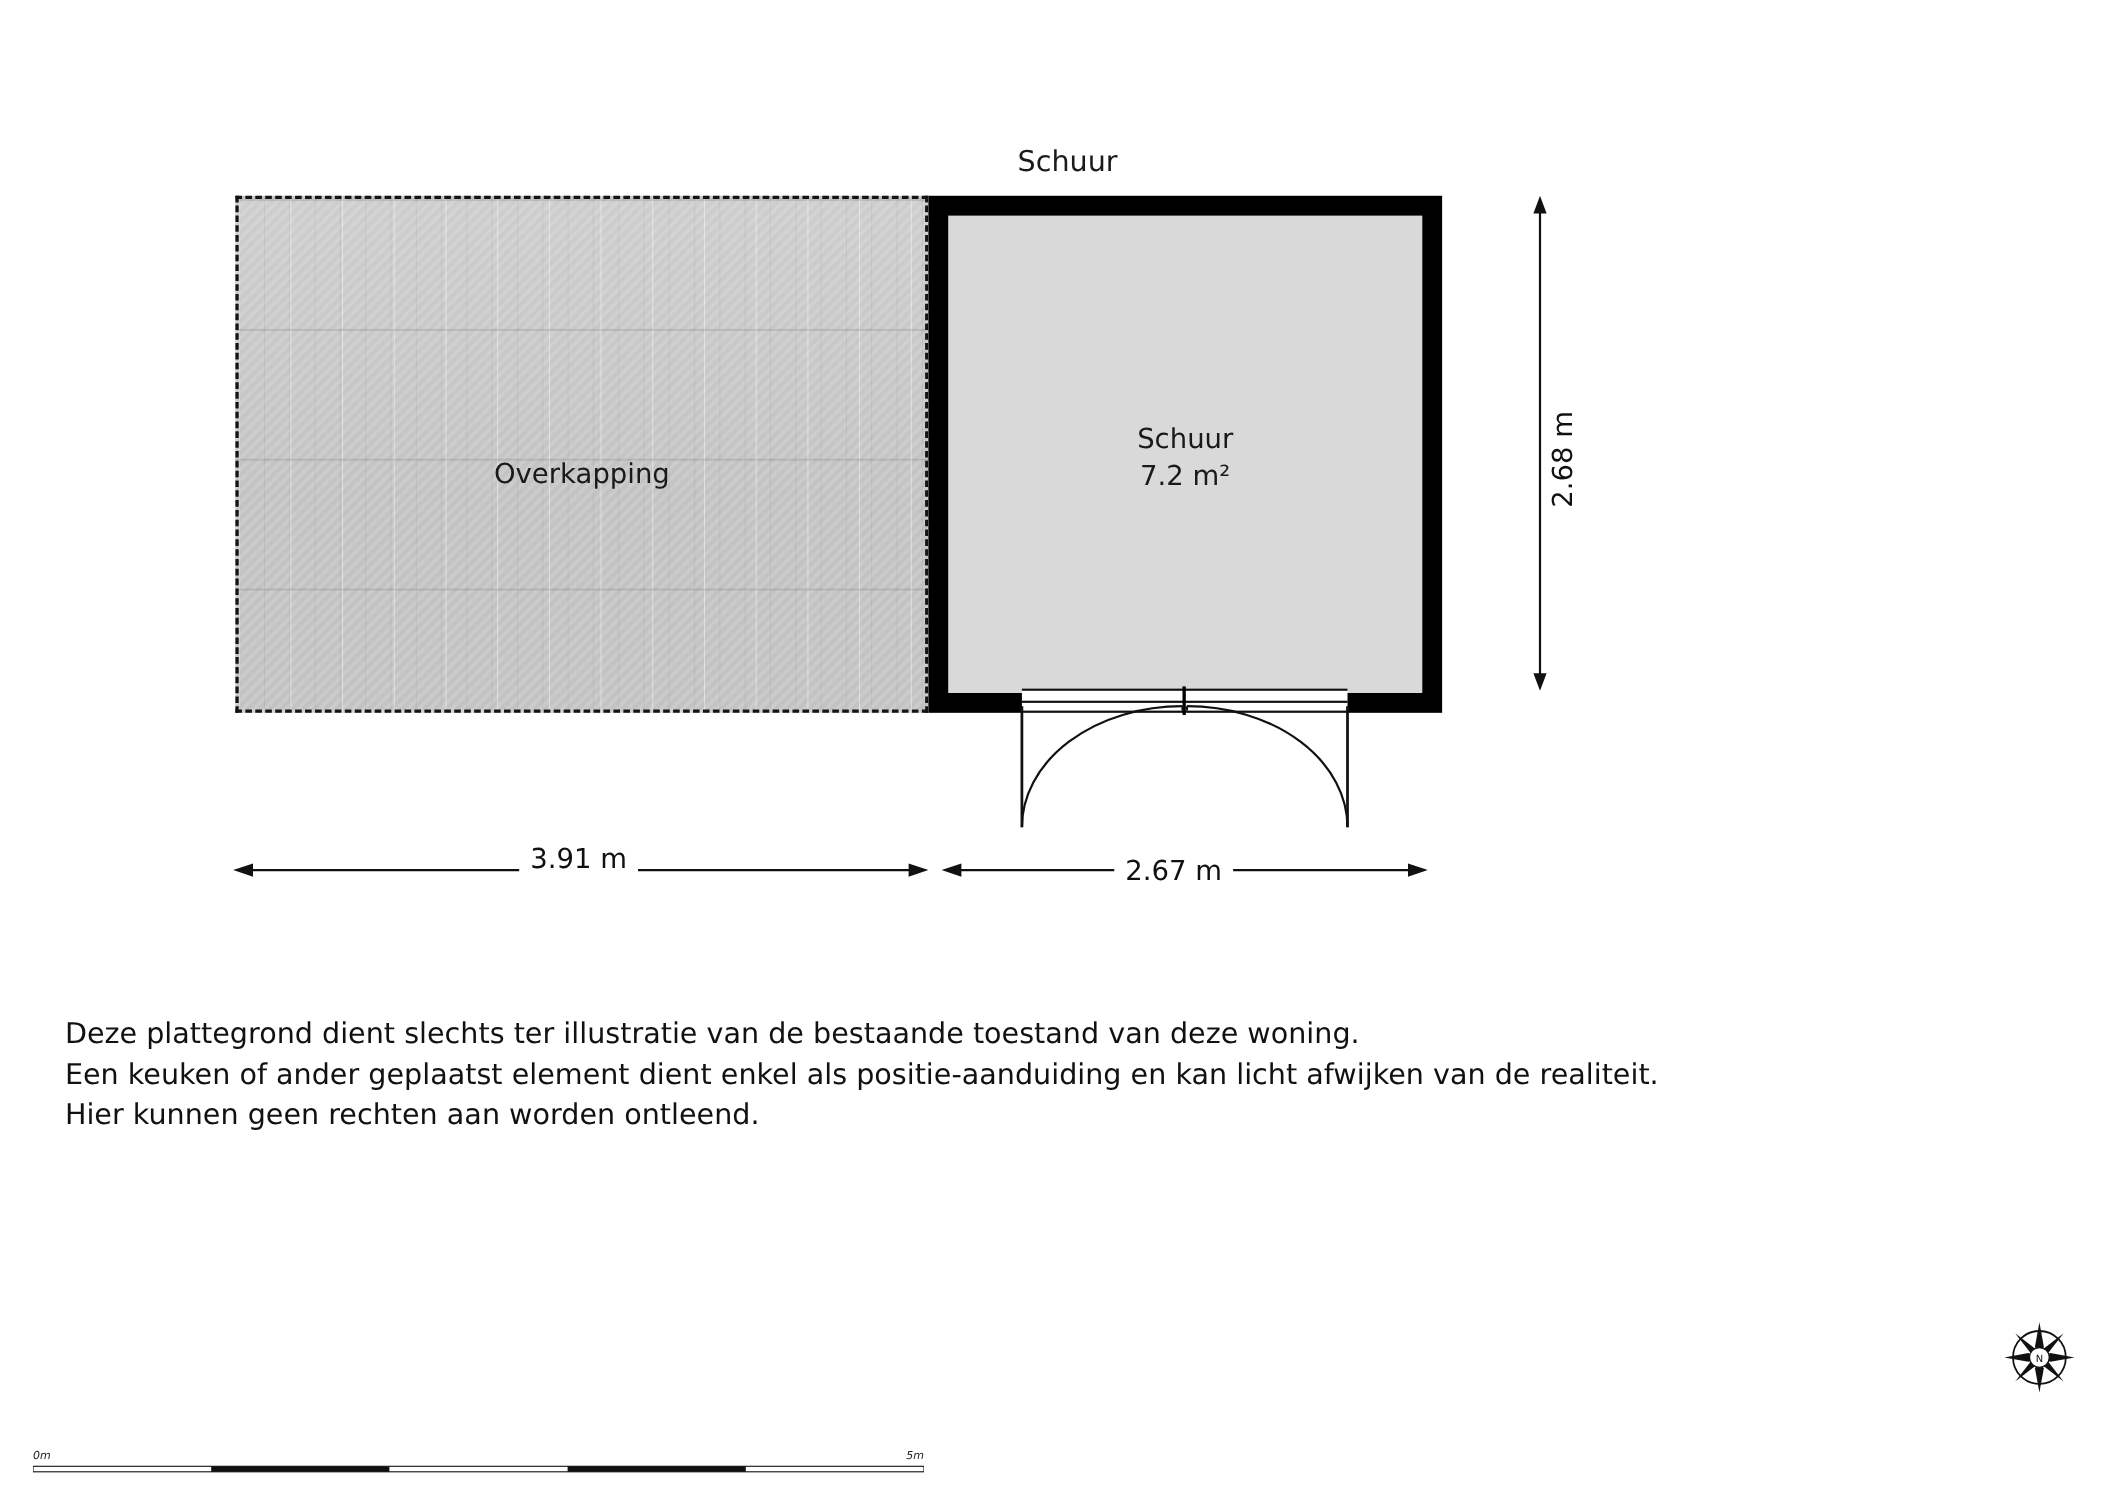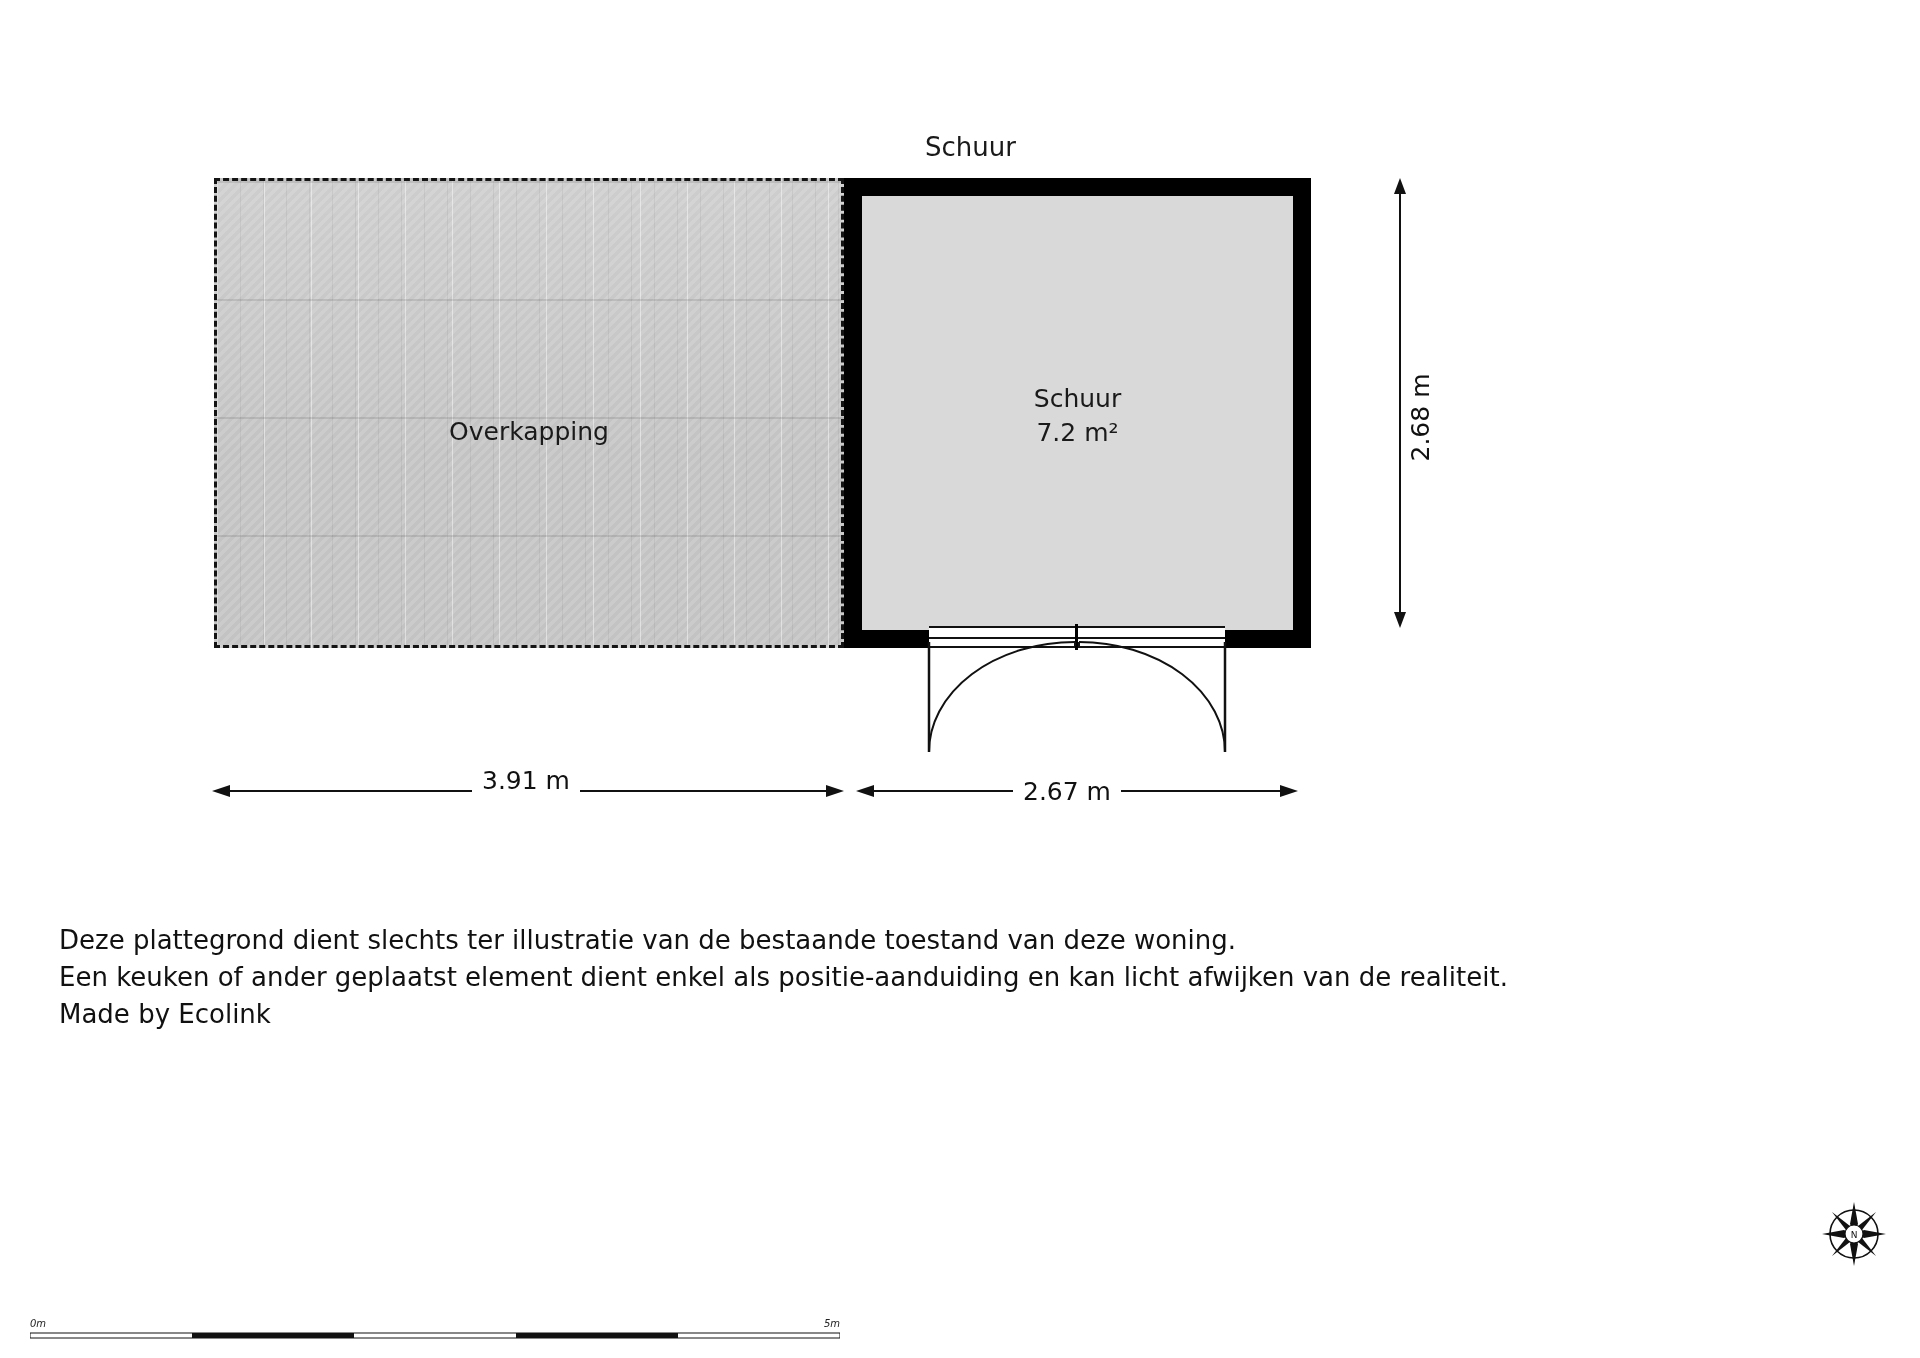--- a/index.html
+++ b/index.html
@@ -230,21 +230,21 @@
     <polygon points="0,13 18,7 18,19" fill="#111111"></polygon>
     <polygon points="442,13 424,7 424,19" fill="#111111"></polygon>
   </svg>
   <div class="dim-label" style="left:1013px; top:777px;">2.67 m</div>
 
 </div>
 
 <div id="disclaimer">
   <div>Deze plattegrond dient slechts ter illustratie van de bestaande toestand van deze woning.</div>
   <div>Een keuken of ander geplaatst element dient enkel als positie-aanduiding en kan licht afwijken van de realiteit.</div>
-  <div>Made by Ecolink</div>
+  <div>Hier kunnen geen rechten aan worden ontleend.</div>
 </div>
 
 <svg id="compass" viewBox="0 0 72 72">
   <circle cx="36" cy="36" r="24" fill="none" stroke="#111111" stroke-width="1.6"></circle>
   <polygon points="36,4 40,26 36,34 32,26" fill="#111111"></polygon>
   <polygon points="36,68 40,46 36,38 32,46" fill="#111111"></polygon>
   <polygon points="4,36 26,32 34,36 26,40" fill="#111111"></polygon>
   <polygon points="68,36 46,32 38,36 46,40" fill="#111111"></polygon>
   <polygon points="14,14 32,28 28,32" fill="#111111"></polygon>
   <polygon points="58,14 44,32 40,28" fill="#111111"></polygon>

